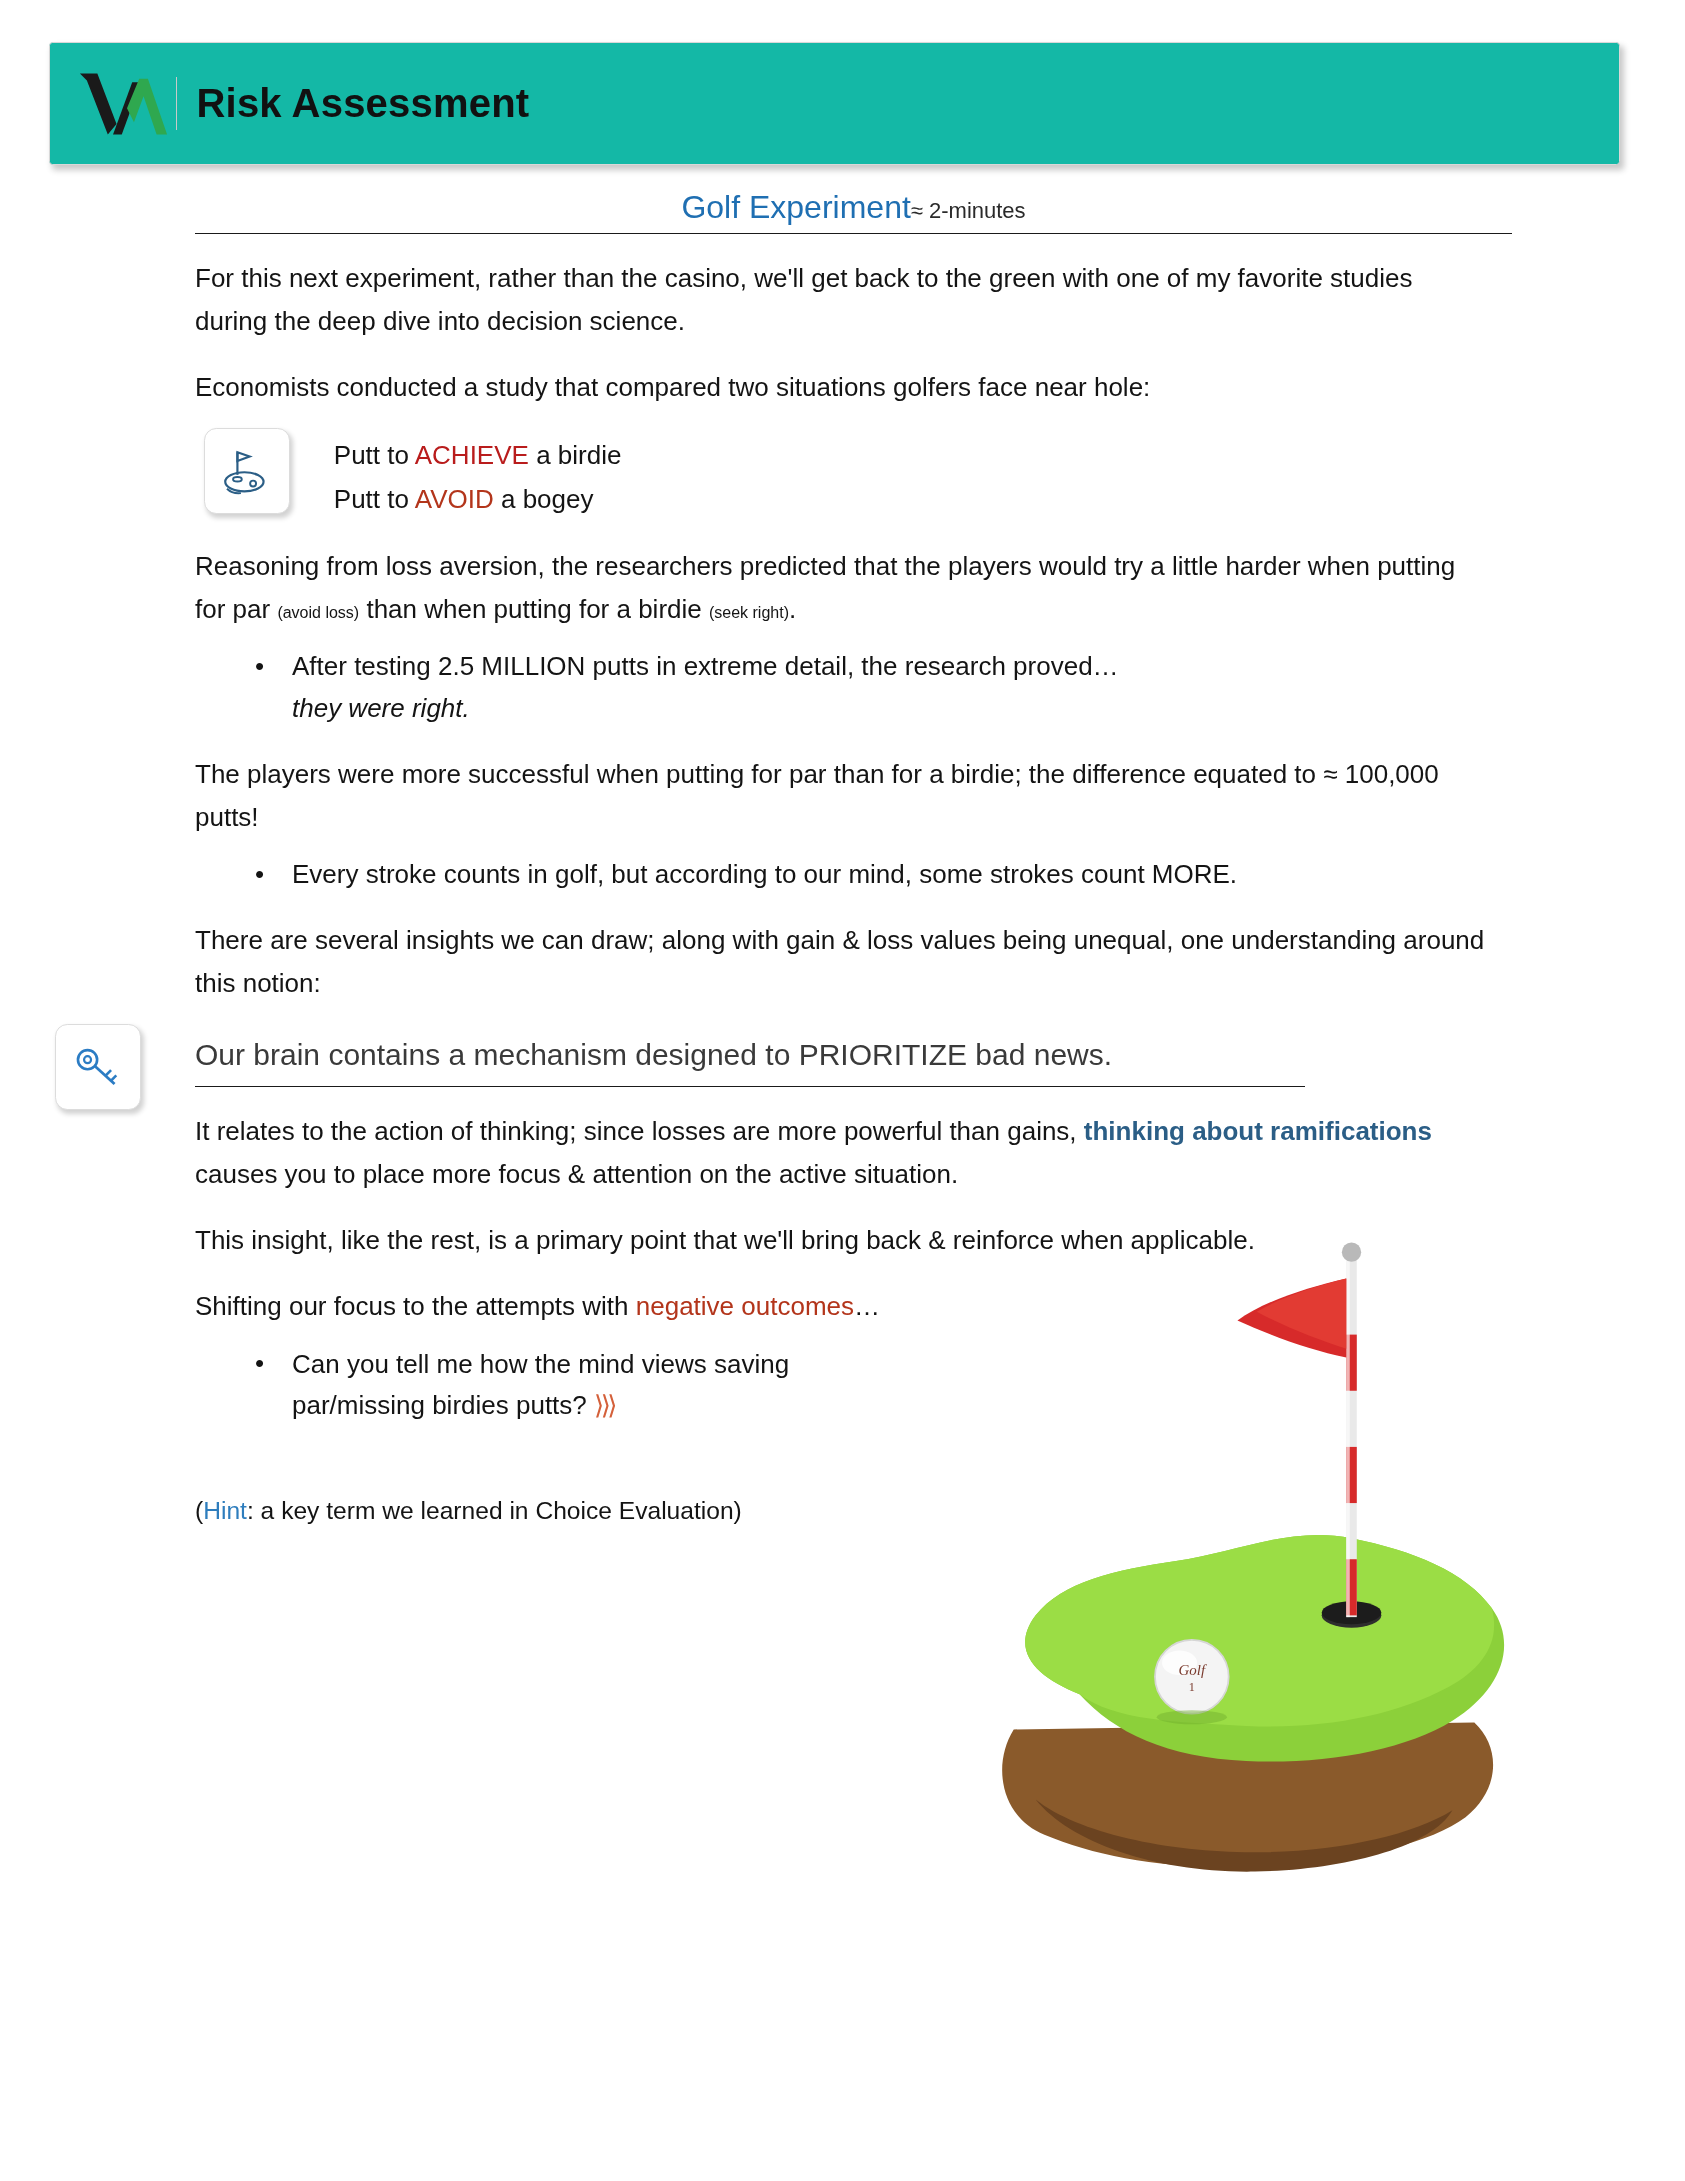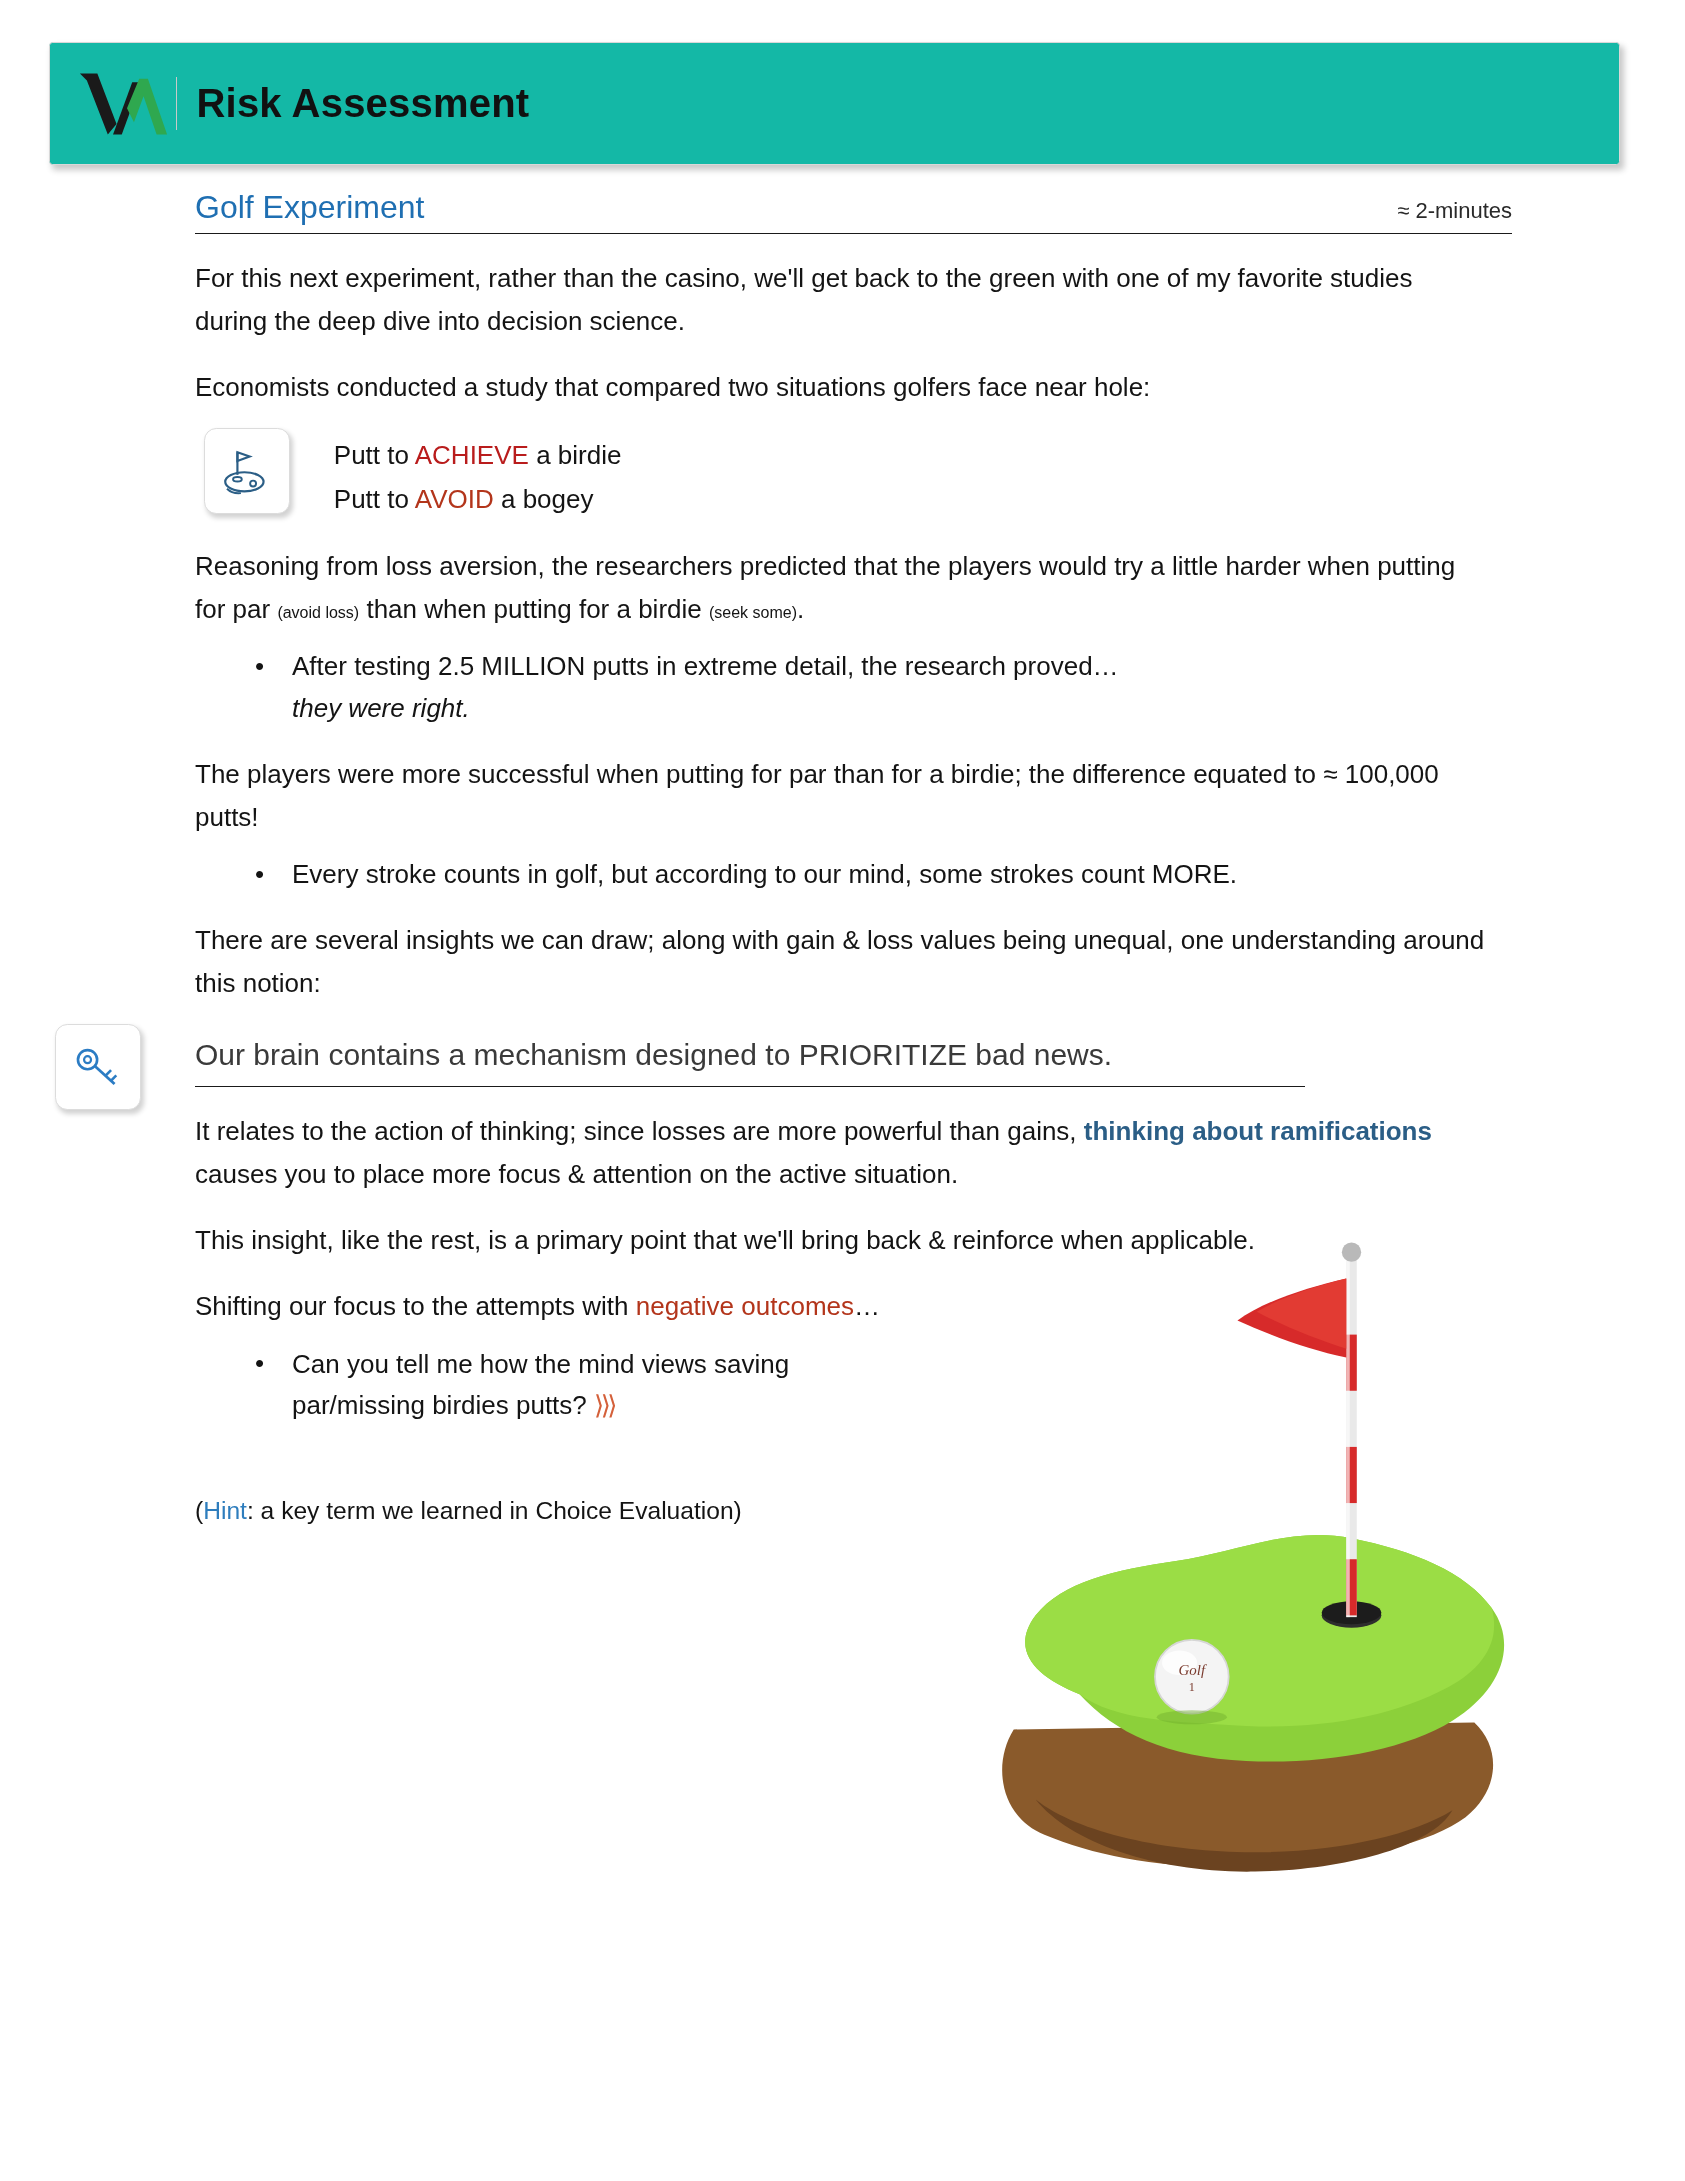--- a/index.html
+++ b/index.html
@@ -64,21 +64,21 @@
     position: absolute;
     left: 195px;
     top: 189px;
     width: 1334px;
   }
 
   .section-head {
     position: relative;
     display: flex;
     align-items: baseline;
-    justify-content: space-between;
+    justify-content: center;
     border-bottom: 1.8px solid #1a1a1a;
     padding-bottom: 7px;
     width: 1317px;
   }
   .section-title {
     font-size: 32px;
     color: #1F6FB2;
     font-weight: 400;
   }
   .section-time {
@@ -258,21 +258,21 @@
         <div class="line">
           <span>Putt to </span><span class="achieve">ACHIEVE</span><span> a birdie</span>
         </div>
         <div class="line">
           <span>Putt to </span><span class="avoid">AVOID</span><span> a bogey</span>
         </div>
       </div>
     </div>
 
     <p class="body">
-      <span>Reasoning from loss aversion, the researchers predicted that the players would try a little harder when putting for par </span><span class="small-note">(avoid loss)</span><span> than when putting for a birdie </span><span class="small-note">(seek some)</span><span>.</span>
+      <span>Reasoning from loss aversion, the researchers predicted that the players would try a little harder when putting for par </span><span class="small-note">(avoid loss)</span><span> than when putting for a birdie </span><span class="small-note">(seek right)</span><span>.</span>
     </p>
 
     <ul class="bullets">
       <li>
         <span>After testing 2.5 MILLION putts in extreme detail, the research proved…</span>
         <span class="sub">they were right.</span>
       </li>
     </ul>
 
     <p class="body">The players were more successful when putting for par than for a birdie; the difference equated to ≈ 100,000 putts!</p>

